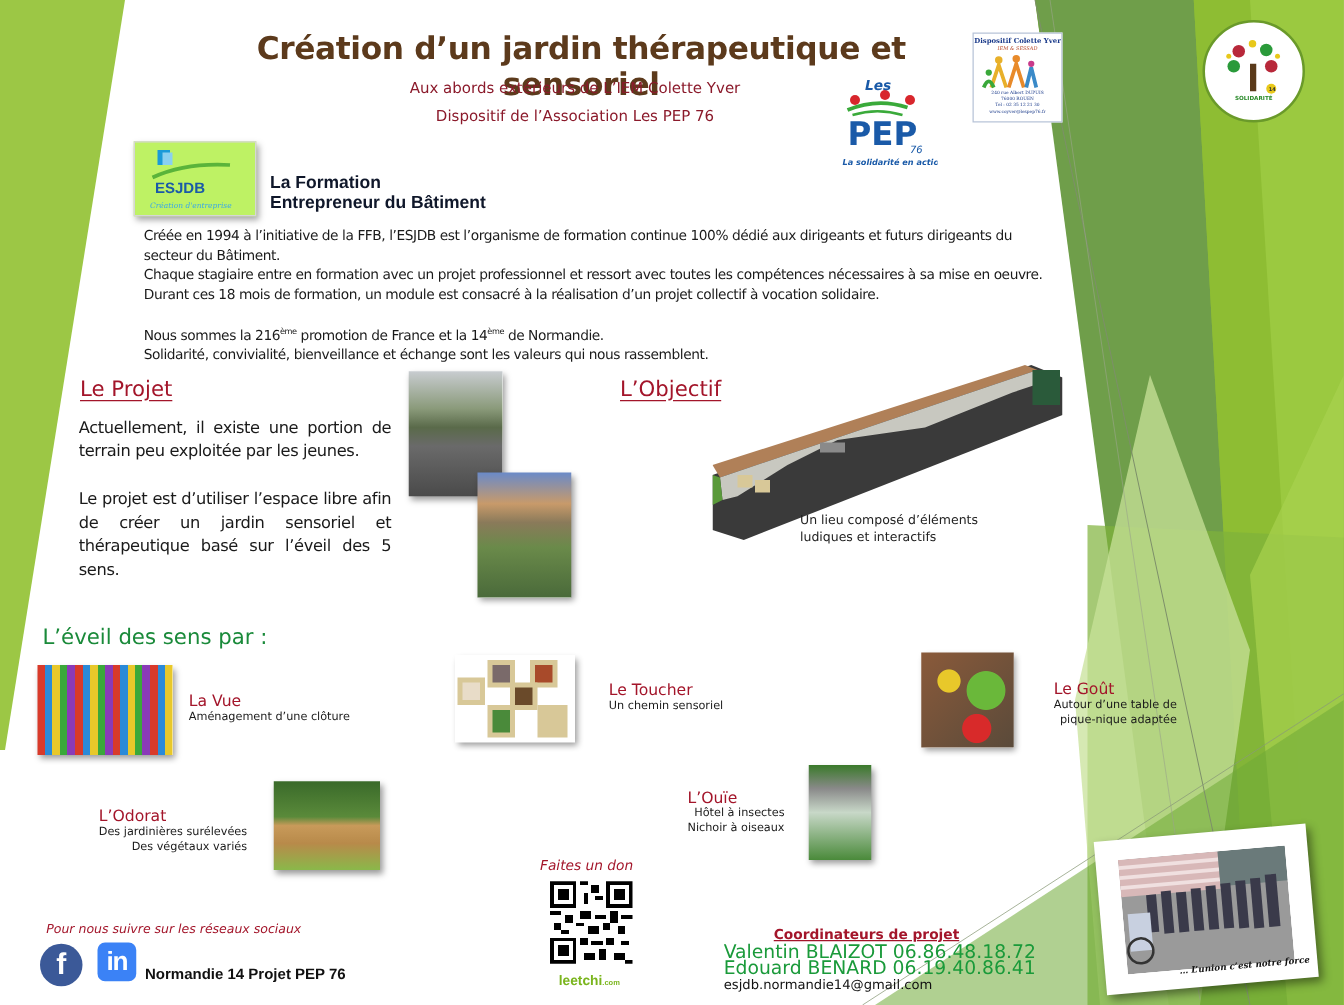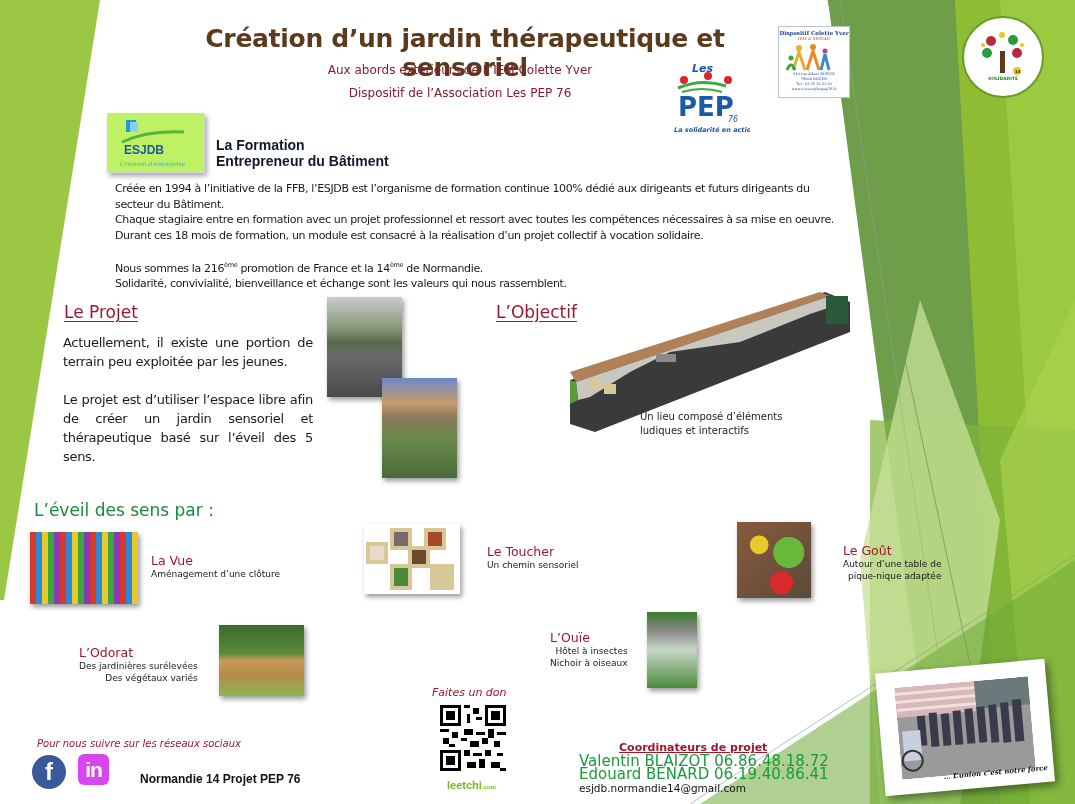--- a/index.html
+++ b/index.html
@@ -29,22 +29,22 @@
 
   .render-caption { left: 640px; top: 410px; width: 190px; text-align: left; font-size: 10px; line-height: 14px; color: #222; }
 
   .eveil-title { left: 34px; top: 500px; font-size: 17px; color: #1a8a3a; }
 
   .sense-name { font-size: 12.5px; color: #a3152a; }
   .sense-desc { font-size: 9px; line-height: 12px; color: #1a1a1a; text-align: right; }
 
   .social-label { left: 37px; top: 738px; font-style: italic; font-size: 10px; color: #a3152a; }
   .fb-icon { left: 32px; top: 755px; width: 34px; height: 34px; border-radius: 50%; background: #3b5998; color: #fff; font-weight: bold; font-size: 24px; font-family: "Liberation Sans", sans-serif; display:flex; align-items:center; justify-content:center; }
-  .in-icon { left: 78px; top: 754px; width: 31px; height: 31px; border-radius: 6px; background: #d946ef; color: #fff; font-weight: bold; font-size: 21px; font-family: "Liberation Sans", sans-serif; display:flex; align-items:center; justify-content:center; letter-spacing:-1px; }
-  .social-handle { left: 116px; top: 772px; font-family: "Liberation Sans", sans-serif; font-weight: bold; font-size: 12px; color: #111; margin-left: 24px; }
+  .in-icon { left: 78px; top: 754px; width: 31px; height: 31px; border-radius: 6px; background: #3b82f6; color: #fff; font-weight: bold; font-size: 21px; font-family: "Liberation Sans", sans-serif; display:flex; align-items:center; justify-content:center; letter-spacing:-1px; }
+  .social-handle { left: 116px; top: 772px; font-family: "Liberation Sans", sans-serif; font-weight: bold; font-size: 12px; color: #111; }
 
   .don-label { left: 432px; top: 686px; font-style: italic; font-size: 11px; color: #a3152a; }
   .qr { left: 440px; top: 705px; width: 66px; height: 66px; background: #fff; }
   .leetchi { left: 447px; top: 779px; font-family: "Liberation Sans", sans-serif; font-weight: bold; font-size: 11px; color: #7ab51d; }
   .leetchi small { font-size: 6px; }
 
   .coord-title { left: 579px; top: 741px; font-weight: bold; font-size: 11px; color: #a3152a; text-decoration: underline; margin-left: 40px; }
   .coord-line { left: 579px; font-size: 15px; line-height: 13px; color: #1a9a3a; }
   .coord-mail { left: 579px; top: 782px; font-size: 10.5px; color: #111; }
 

